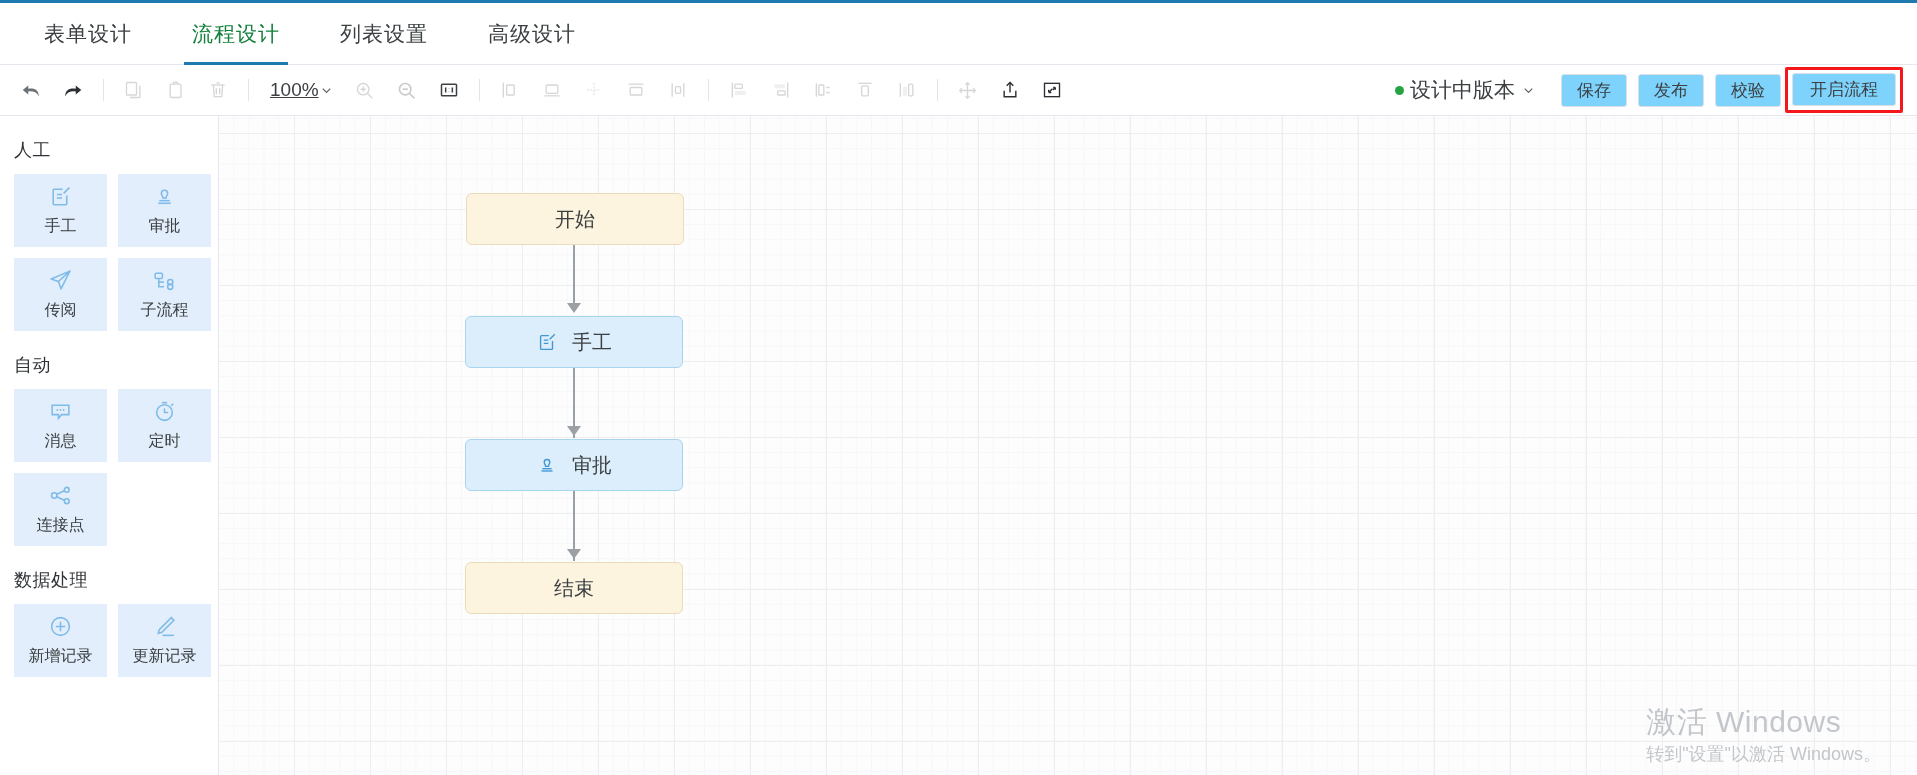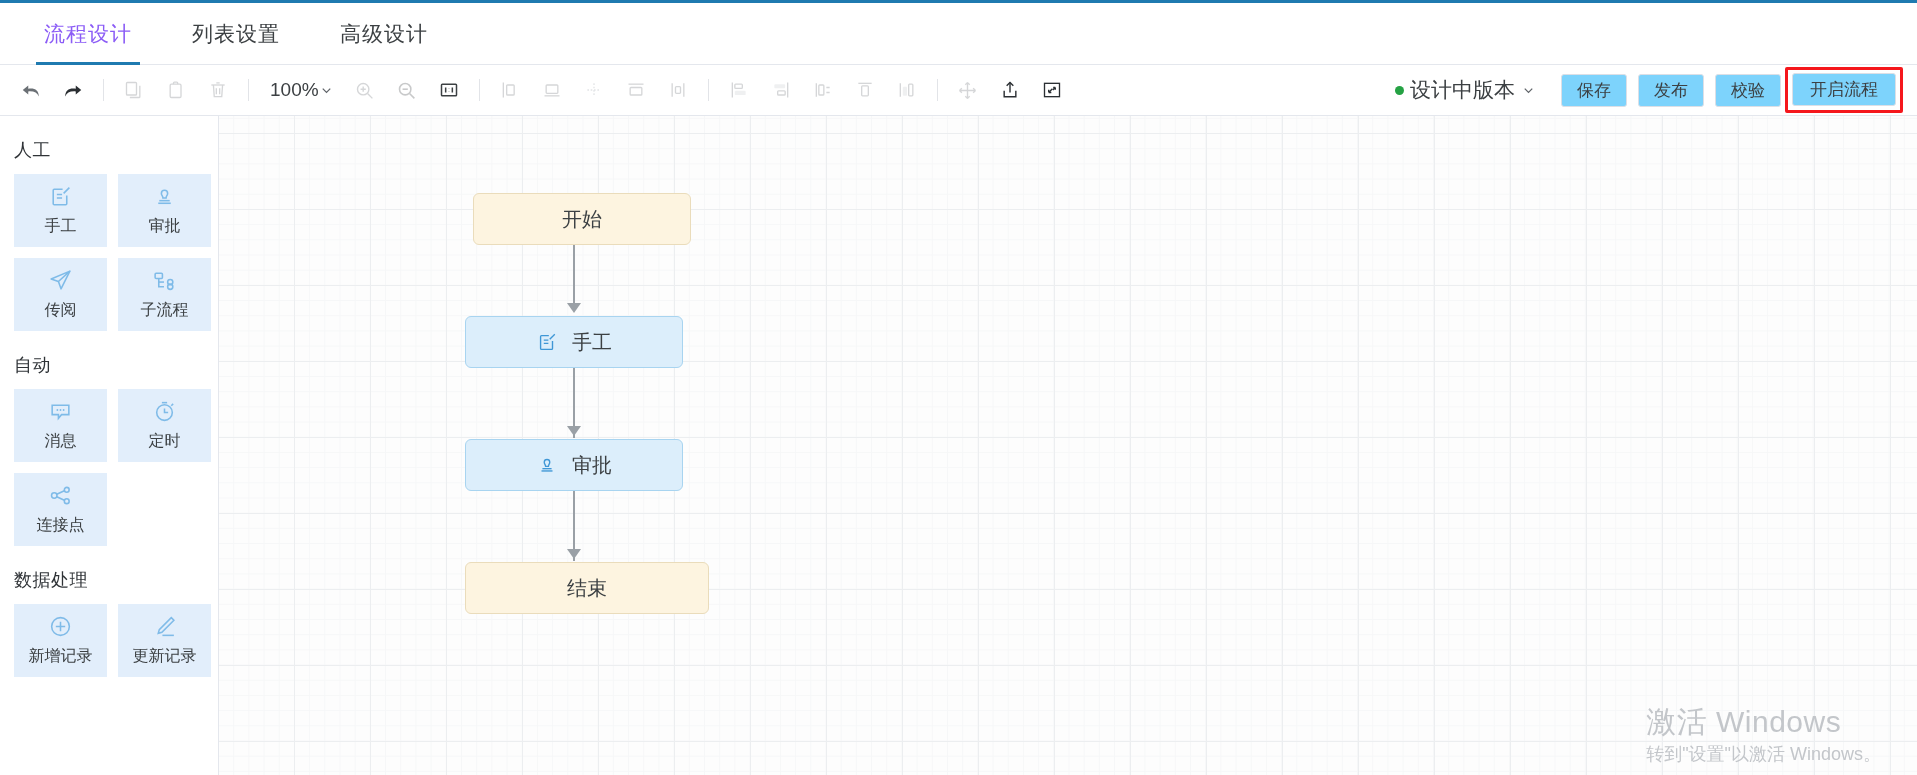--- a/index.html
+++ b/index.html
@@ -30,21 +30,21 @@
   .tab {
     position: relative;
     display: flex;
     align-items: center;
     padding: 0 30px;
     font-size: 21px;
     color: #3c4043;
     letter-spacing: 1px;
     cursor: pointer;
   }
-  .tab.active { color: #8b5cf6; }
+  .tab.active { color: #15803d; }
   .tab.active::after {
     content: "";
     position: absolute;
     left: 22px; right: 22px; bottom: -1px;
     height: 3px;
     background: #1f7ab0;
   }
 
   
   .toolbar {
@@ -69,20 +69,21 @@
     background: #e2e4e8;
     margin: 0 9px;
     flex: none;
   }
   .zoom-val {
     display: flex; align-items: center; gap: 0;
     font-size: 19px; color: #3c4043;
     padding: 0 10px 0 12px;
     cursor: pointer;
     flex: none;
+    text-decoration: underline;
   }
   .chev { display:block; }
   .tb-spacer { flex: 1 1 auto; }
 
   .version-pill {
     display: flex; align-items: center; gap: 6px;
     font-size: 21px; color: #3c4043;
     padding: 0 14px 0 6px;
     cursor: pointer;
     white-space: nowrap;
@@ -217,20 +218,23 @@
   }
   .wm1 { font-size: 30px; line-height: 38px; letter-spacing: .5px; }
   .wm2 { font-size: 18px; line-height: 26px; }
 </style>
 </head>
 <body>
 
 <div class="top-accent"></div>
 
 <div class="tabs-bar">
+  <div class="tab">
+      <span>表单设计</span>
+    </div>
   <div class="tab active">
       <span>流程设计</span>
     </div>
   <div class="tab">
       <span>列表设置</span>
     </div>
   <div class="tab">
       <span>高级设计</span>
     </div>
 </div>
@@ -517,21 +521,21 @@
             </svg>
         </span>
         <span class="tlabel">更新记录</span>
       </div>
     </div>
 
   </aside>
 
   <main class="canvas">
 
-    <div class="node node-terminal" style="left:254px; top:77px; width:218px; height:52px;">
+    <div class="node node-terminal" style="left:247px; top:77px; width:218px; height:52px;">
       <span>开始</span>
     </div>
 
     <div class="edge" style="left:354px; top:129px; height:62px;"></div>
     <div class="arrow-head" style="left:348px; top:187px;"></div>
 
     <div class="node node-task" style="left:246px; top:200px; width:218px; height:52px;">
       <span class="nicon">
         <svg width="22" height="22" viewBox="0 0 24 24" fill="none" stroke="#3f97d6" stroke-width="1.5">
             <path d="M18 11 v8 a1 1 0 0 1 -1 1 H6 a1 1 0 0 1 -1 -1 V6 a1 1 0 0 1 1 -1 h8"></path>
@@ -552,21 +556,21 @@
             <path d="M7 16 h10"></path>
             <path d="M6 18.5 h12"></path>
           </svg>
       </span>
       <span>审批</span>
     </div>
 
     <div class="edge" style="left:354px; top:375px; height:70px;"></div>
     <div class="arrow-head" style="left:348px; top:433px;"></div>
 
-    <div class="node node-terminal" style="left:246px; top:446px; width:244px; height:52px;">
+    <div class="node node-terminal" style="left:246px; top:446px; width:218px; height:52px;">
       <span>结束</span>
     </div>
 
     <div class="watermark">
       <div class="wm1">激活 Windows</div>
       <div class="wm2">转到"设置"以激活 Windows。</div>
     </div>
 
   </main>
 </div>

